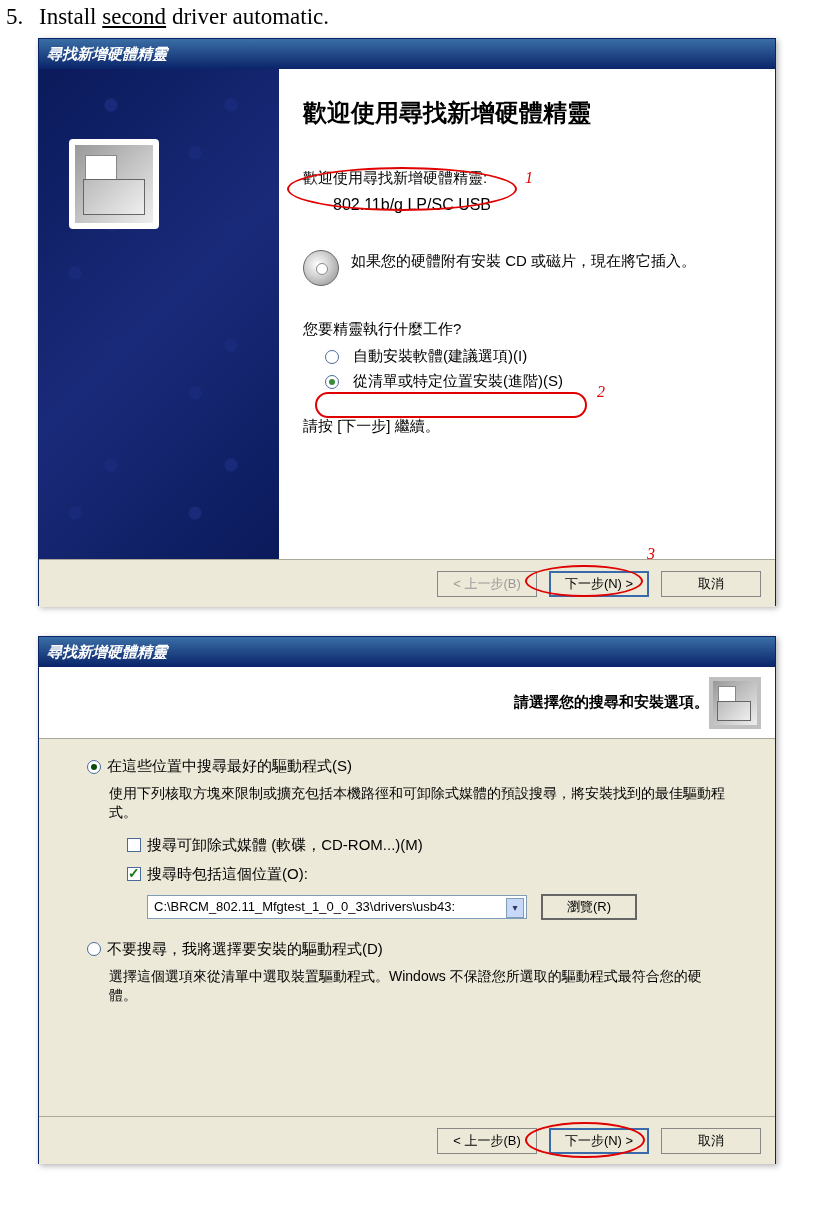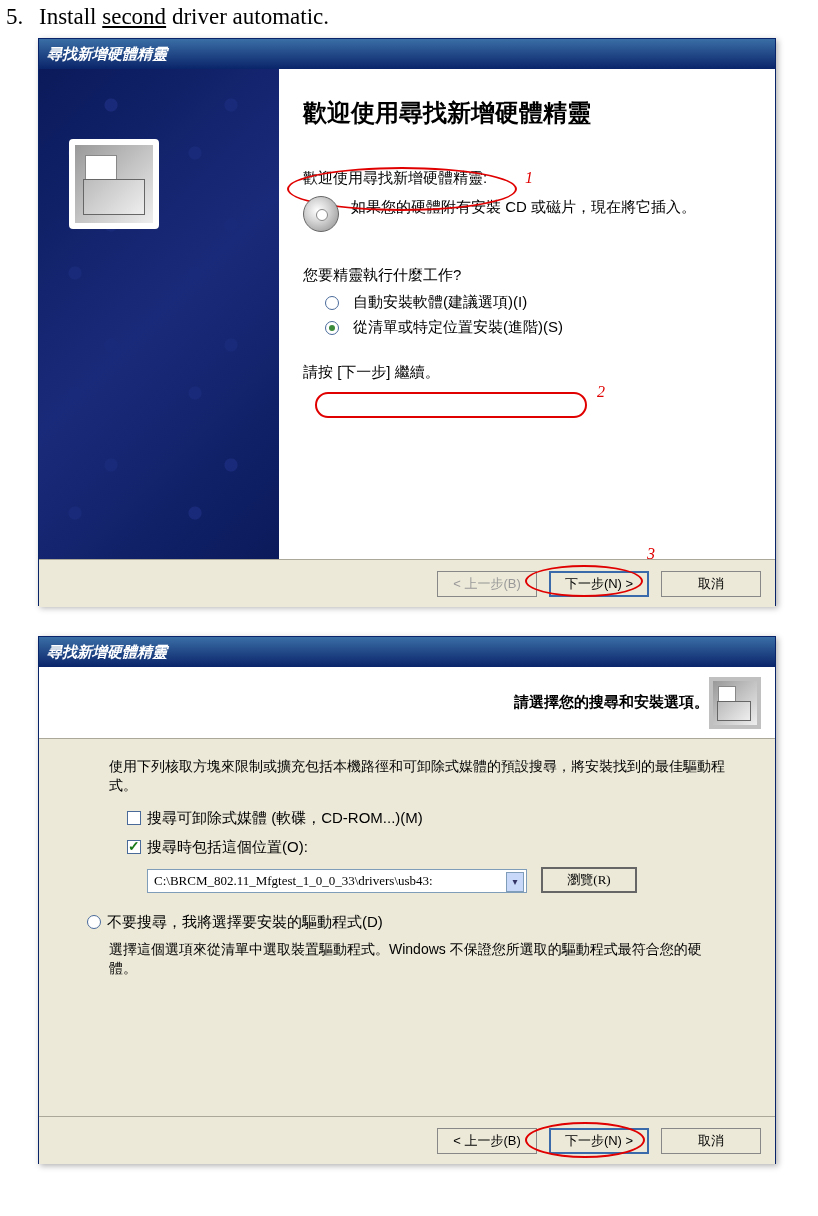--- a/index.html
+++ b/index.html
@@ -264,25 +264,24 @@
     .checkbox.checked::after {
       content: "✓";
       position: absolute;
       top: -3px; left: 0;
       color: #1a7a1a;
       font-size: 14px;
       font-weight: bold;
     }
     .path-row {
       display: flex;
-      align-items: flex-end;
+      align-items: center;
       gap: 14px;
       margin-left: 60px;
       margin-bottom: 20px;
-      font-family: Liberation Serif, serif;
     }
     .path-input {
       width: 380px;
       height: 24px;
       border: 1px solid #7f9db9;
       background: #fff;
       font-size: 13px;
       padding: 0 20px 0 6px;
       position: relative;
       display: flex;
@@ -319,20 +318,21 @@
     <span>尋找新增硬體精靈</span>
   </div>
   <div class="wiz1-body">
     <div class="sidebar">
       <div class="sidebar-pattern"></div>
       <div class="sidebar-icon"></div>
     </div>
     <div class="wiz1-content">
       <div class="wiz1-title">歡迎使用尋找新增硬體精靈</div>
       <div class="wiz1-text">歡迎使用尋找新增硬體精靈:</div>
+      <div class="wiz1-device">802.11b/g LP/SC USB</div>
 
       <div class="anno-ellipse" style="top:98px; left:8px; width:230px; height:44px;"></div>
       <div class="anno-num" style="top:100px; left:246px;">1</div>
 
       <div class="wiz1-cd-row">
         <div class="cd-icon"></div>
         <div class="wiz1-cd-text">如果您的硬體附有安裝 CD 或磁片，現在將它插入。</div>
       </div>
 
       <div class="wiz1-text">您要精靈執行什麼工作?</div>
@@ -373,20 +373,24 @@
   <div class="titlebar">
     <span>尋找新增硬體精靈</span>
   </div>
   <div class="wiz2-header">
     <div class="wiz2-header-title">請選擇您的搜尋和安裝選項。</div>
     <div class="wiz2-header-icon"></div>
   </div>
   <div class="wiz2-body">
 
     <div class="wiz2-radio-block">
+      <div class="wiz2-radio-row">
+        <span class="radio selected selected-blue"></span>
+        <span>在這些位置中搜尋最好的驅動程式(S)</span>
+      </div>
       <div class="wiz2-desc">使用下列核取方塊來限制或擴充包括本機路徑和可卸除式媒體的預設搜尋，將安裝找到的最佳驅動程式。</div>
 
       <div class="checkbox-row">
         <span class="checkbox"></span>
         <span>搜尋可卸除式媒體 (軟碟，CD-ROM...)(M)</span>
       </div>
       <div class="checkbox-row">
         <span class="checkbox checked"></span>
         <span>搜尋時包括這個位置(O):</span>
       </div>

